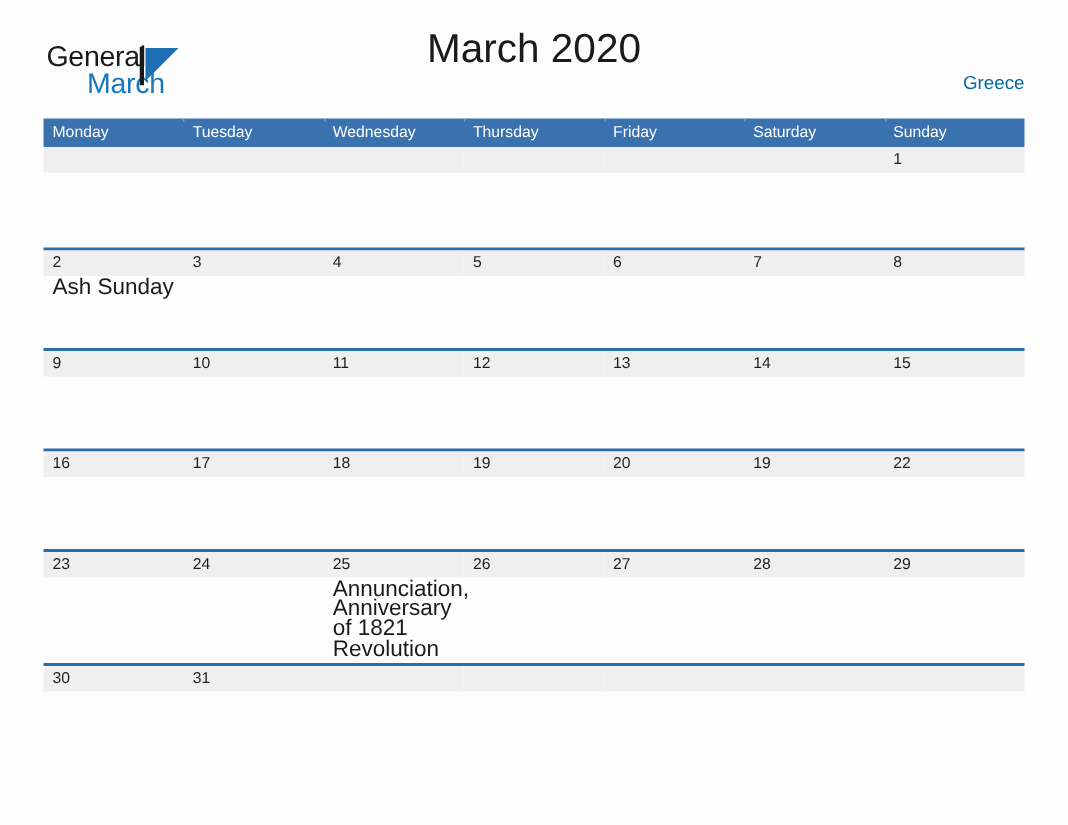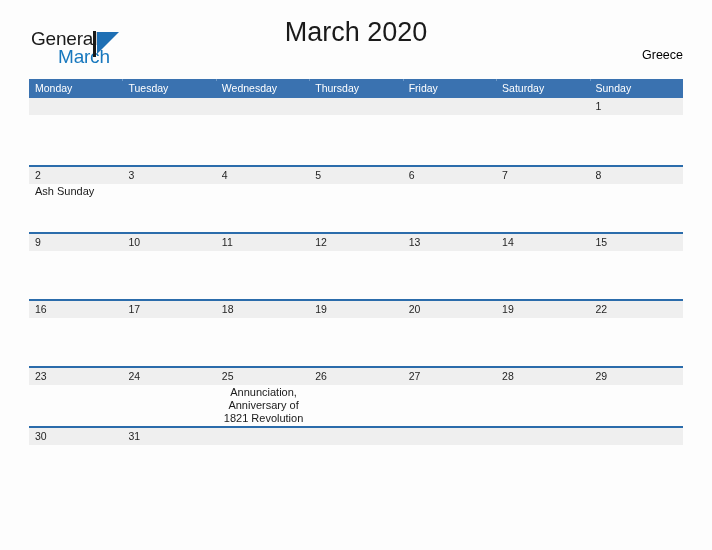--- a/index.html
+++ b/index.html
@@ -75,21 +75,21 @@
     color: #1a1a1a;
     line-height: 33px;
     white-space: nowrap;
   }
 
   .cal-region {
     position: absolute;
     right: 29px;
     top: 47px;
     font-size: 12.5px;
-    color: #000000;
+    color: #0369a1;
     line-height: 16px;
     white-space: nowrap;
     text-align: right;
   }
 
   
   .calendar {
     position: absolute;
     left: 29px;
     top: 79px;
@@ -159,21 +159,21 @@
     height: 17px;
     line-height: 17px;
     font-size: 10.5px;
     color: #1f1f1f;
   }
   .day-events {
     position: absolute;
     left: 6px;
     top: 18px;
     right: 4px;
-    font-size: 11px;
+    font-size: 15px;
     color: #1a1a1a;
     line-height: 13.2px;
   }
   .event-line {
     white-space: normal;
   }
 </style>
 </head>
 <body>
 
@@ -332,21 +332,21 @@
             <div class="day-cell">
               <div class="day-band"></div>
               <div class="day-num">19</div>
             </div>
             <div class="day-cell">
               <div class="day-band"></div>
               <div class="day-num">22</div>
             </div>
           </div>
         </div>
-        <div class="week-row" style="height: 60px; text-align: center;">
+        <div class="week-row" style="height: 76px;">
           <div class="week-row-inner">
             <div class="day-cell">
               <div class="day-band"></div>
               <div class="day-num">23</div>
             </div>
             <div class="day-cell">
               <div class="day-band"></div>
               <div class="day-num">24</div>
             </div>
             <div class="day-cell">

